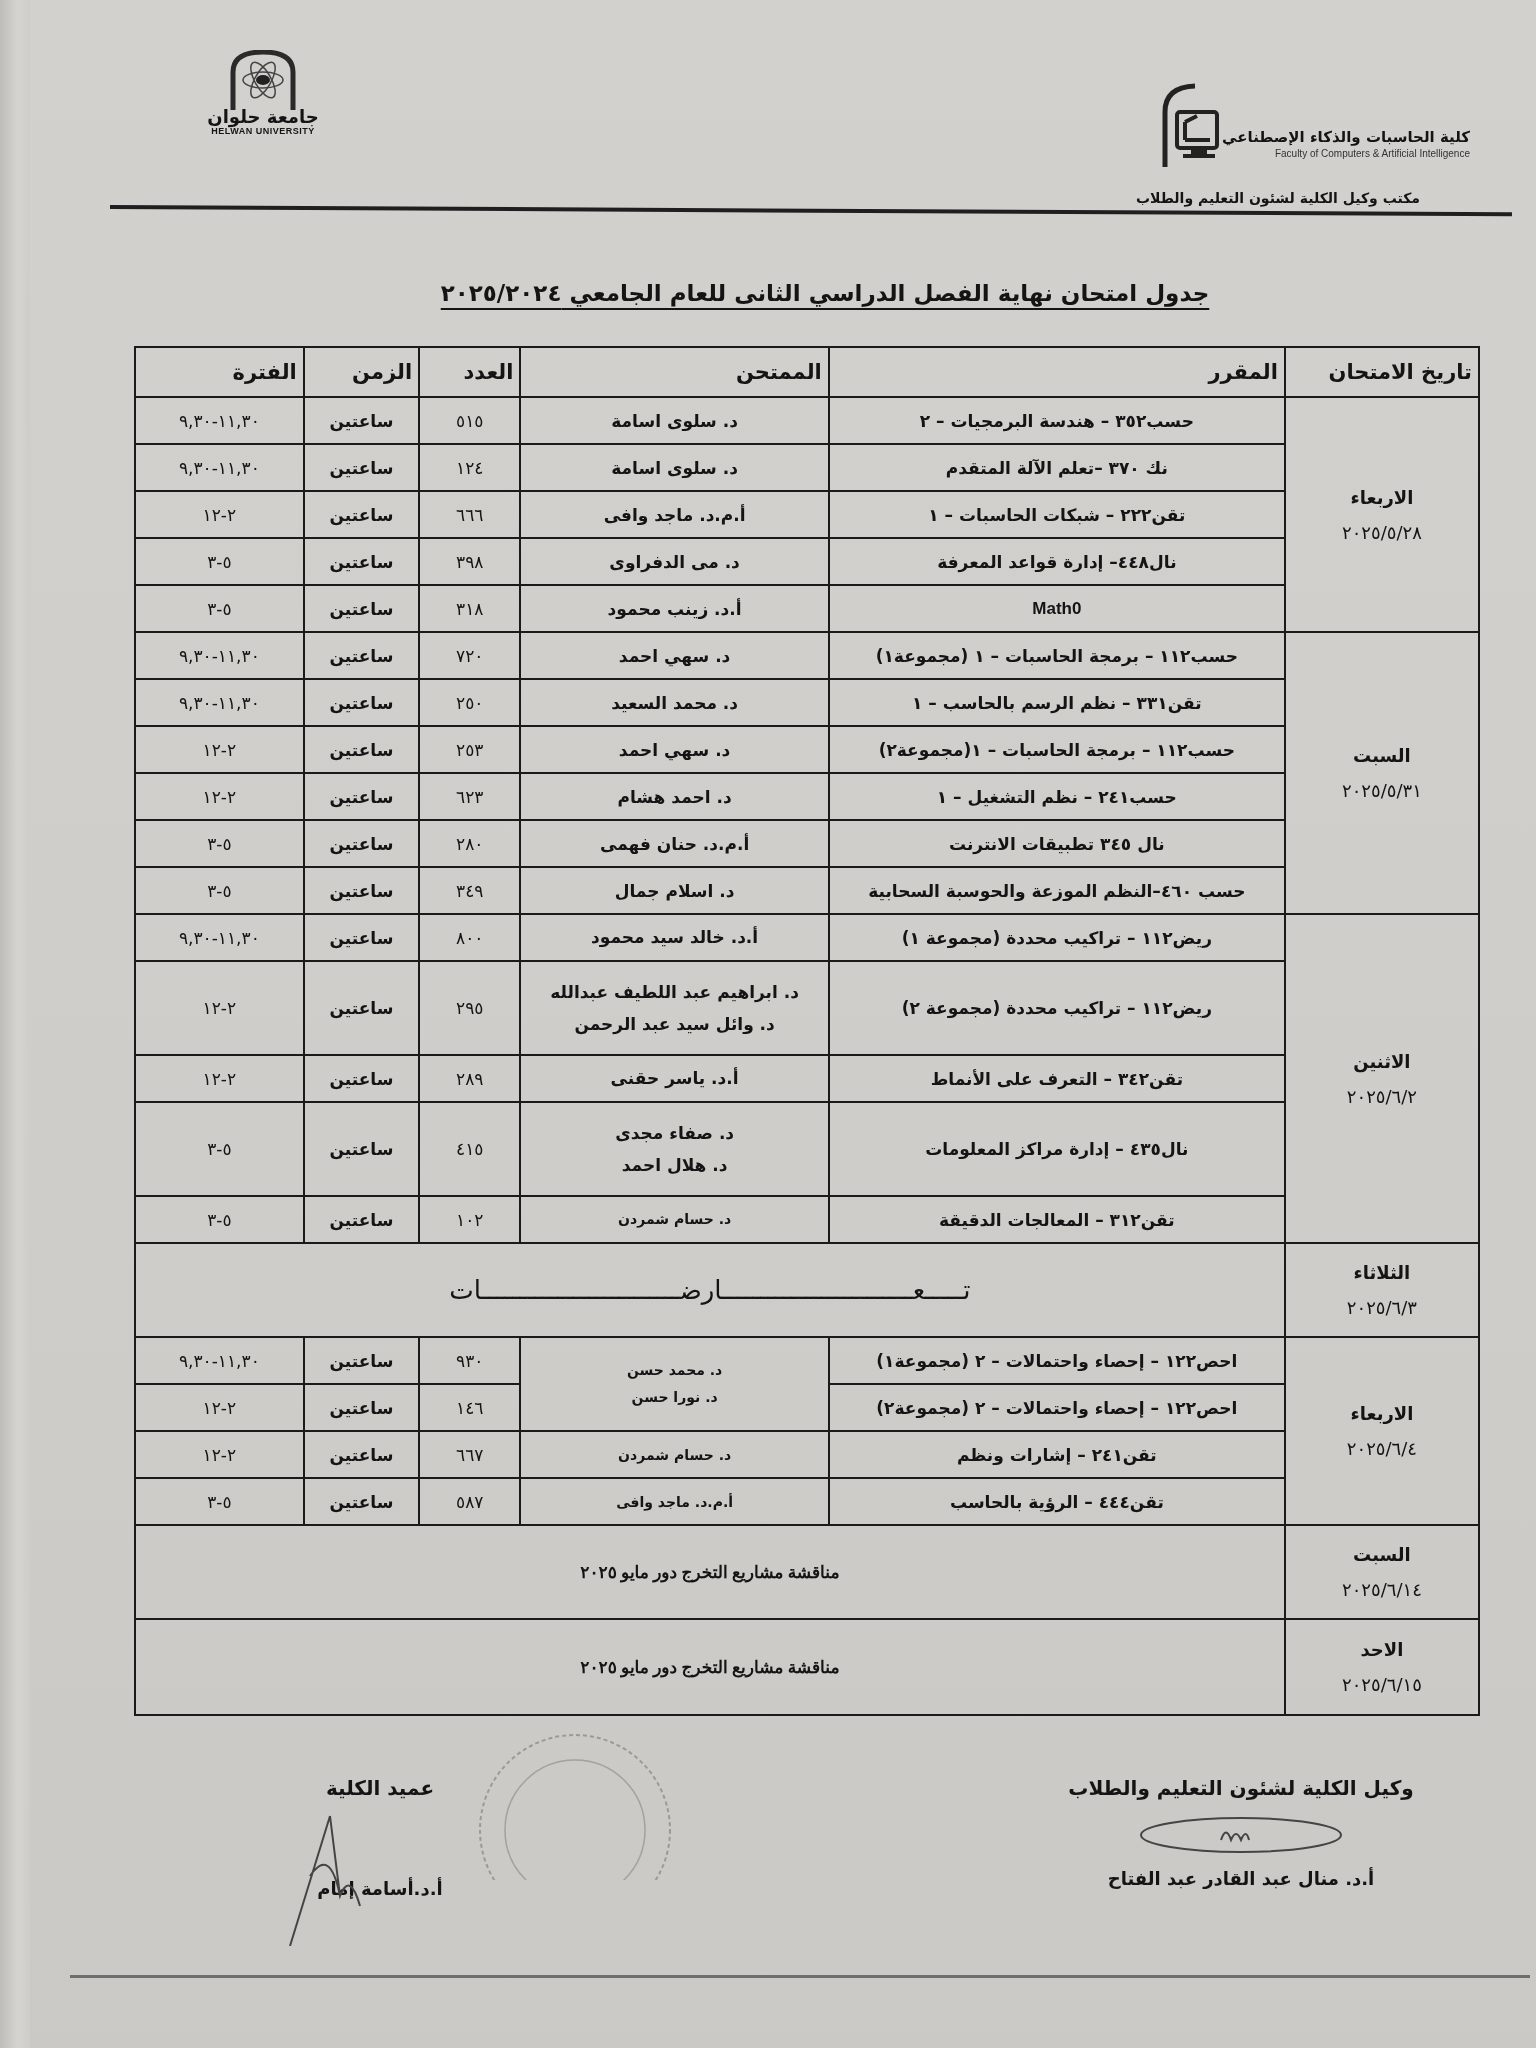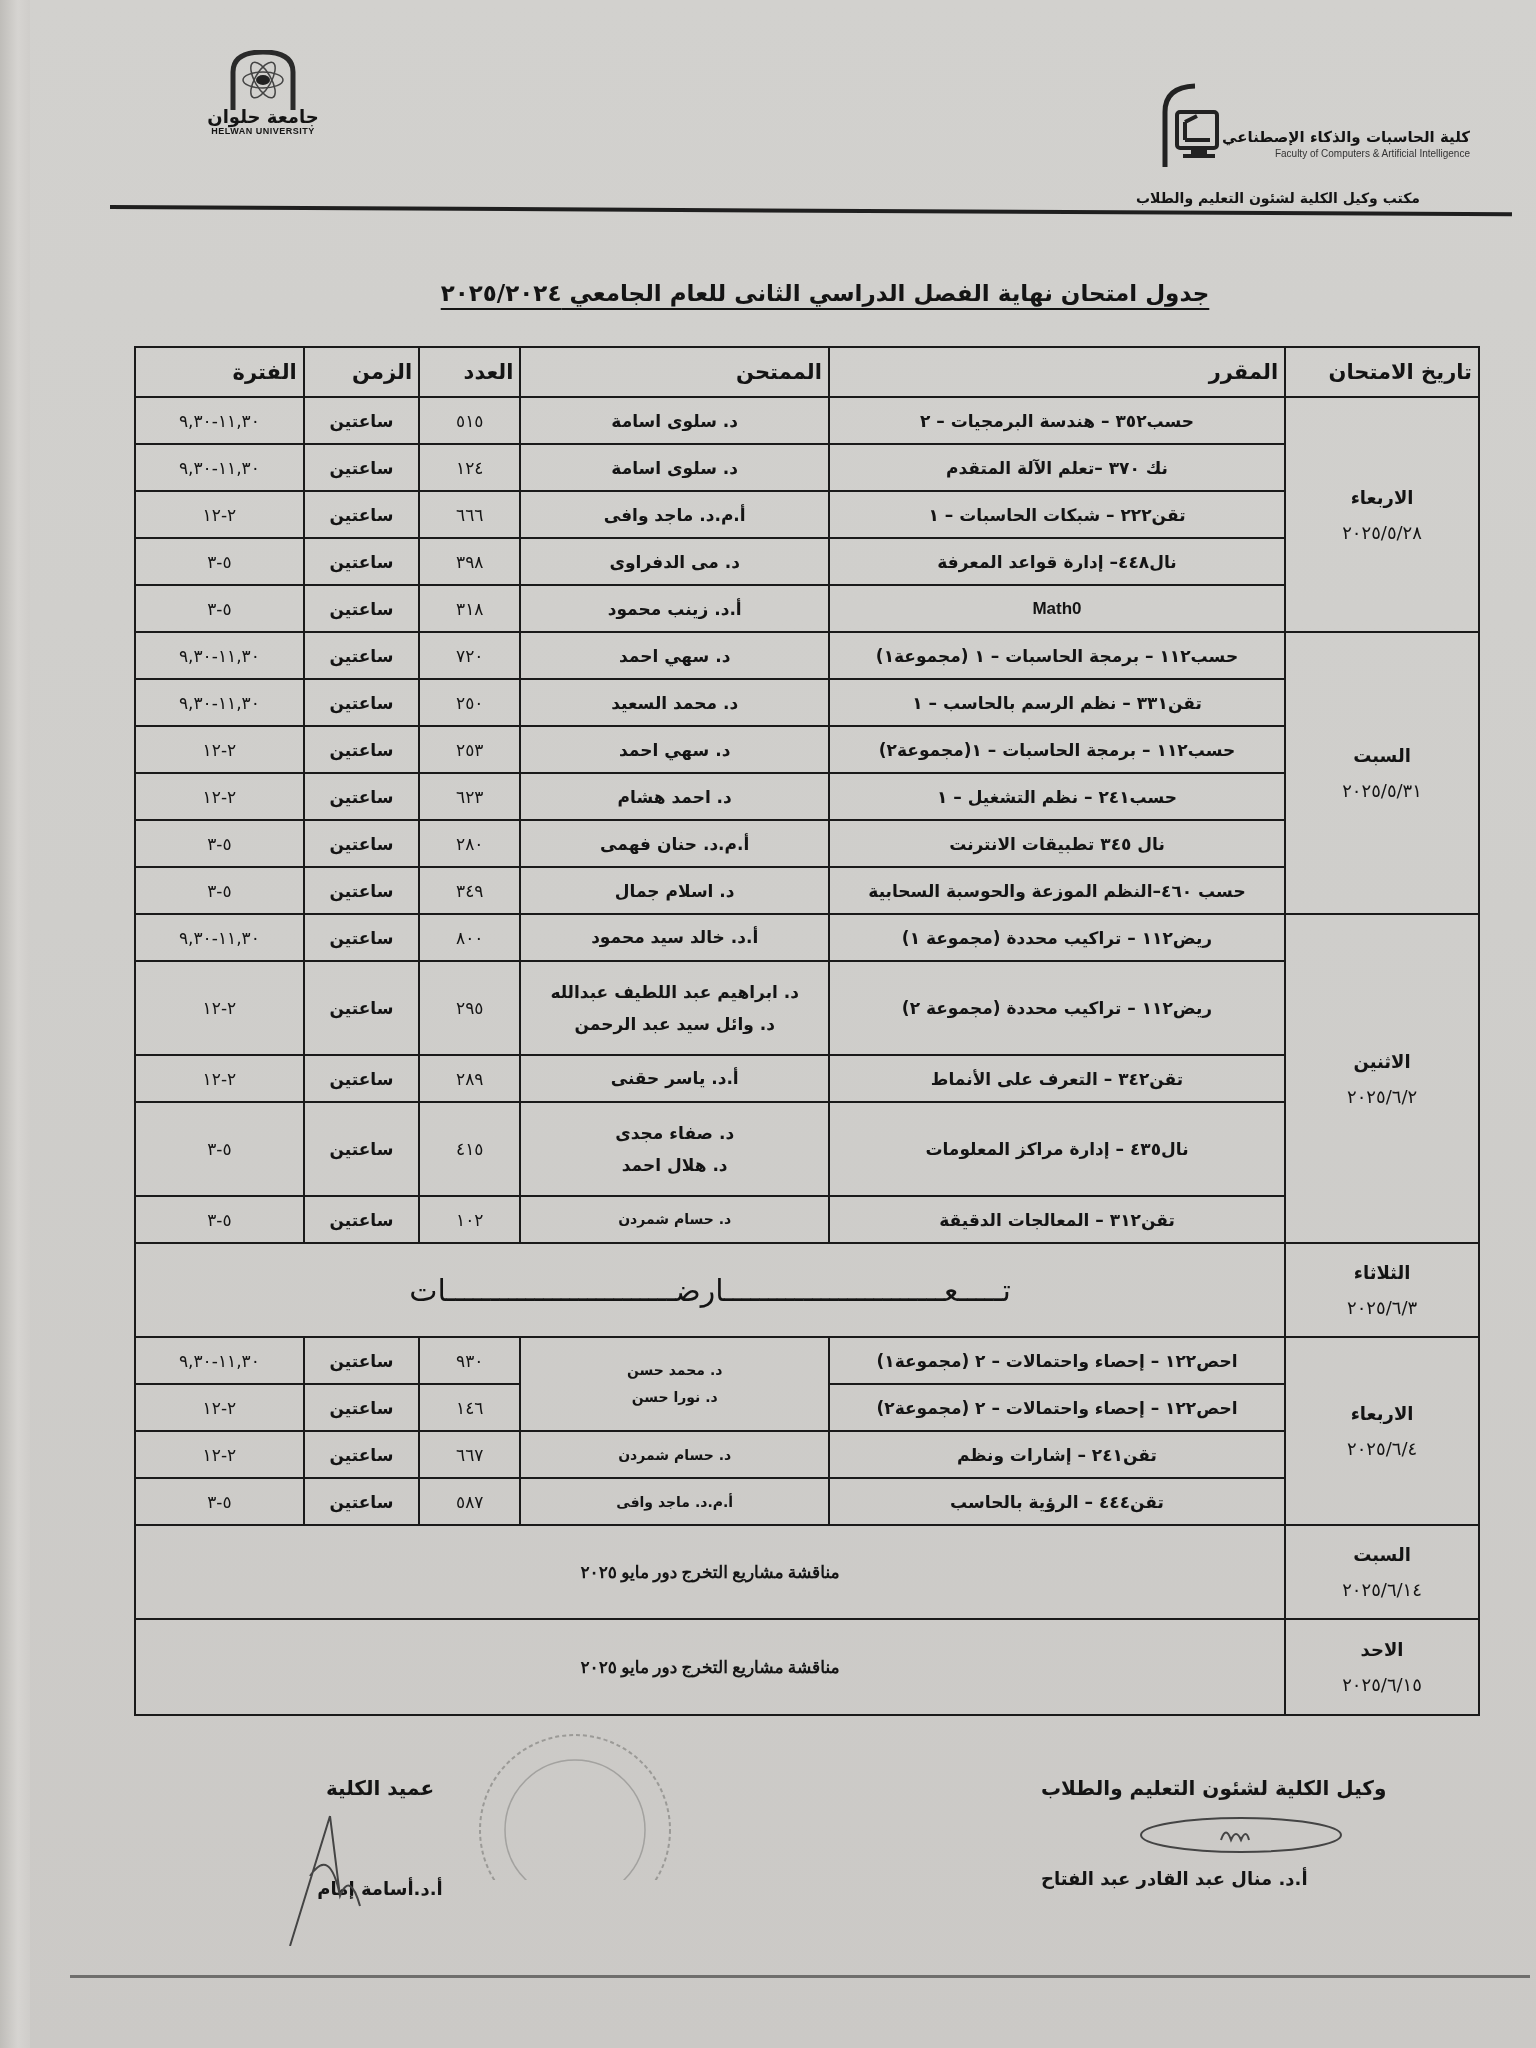--- a/index.html
+++ b/index.html
@@ -50,25 +50,25 @@
     .col-examiner { width: 312px; }
     .col-count { width: 102px; }
     .col-duration { width: 116px; }
     .col-period { width: 170px; }
     .date-cell .day { display: block; font-size: 18px; margin-bottom: 14px; }
     .date-cell .date { display: block; font-size: 18px; font-weight: normal; }
     td.examiner div { line-height: 1.9; }
     td.examiner.small, td.small { font-size: 14px; }
     .period { direction: rtl; font-weight: normal; }
     .count { font-weight: normal; }
-    .holiday-text { font-size: 30px; letter-spacing: 6px; font-weight: normal; }
+    .holiday-text { font-size: 26px; letter-spacing: 6px; font-weight: normal; }
     .span-event { font-size: 17px; font-family: Liberation Serif, serif; }
     .tall-2 { height: 94px !important; }
     
-    .sig-right { position: absolute; right: 95px; top: 1776px; text-align: left; width: 400px; }
+    .sig-right { position: absolute; right: 95px; top: 1776px; text-align: center; width: 400px; }
     .sig-left { position: absolute; left: 270px; top: 1776px; text-align: center; width: 160px; }
     .sig-title { font-size: 20px; font-weight: bold; }
     .sig-name { font-size: 18px; font-weight: bold; margin-top: 78px; }
     .stamp { position: absolute; left: 430px; top: 1720px; width: 230px; height: 160px; }
     .bottom-rule { position: absolute; left: 40px; top: 1975px; width: 1460px; height: 3px; background: #6f6e6c; }
   </style>
 </head>
 <body>
 
 <div class="paper-edge"></div>

